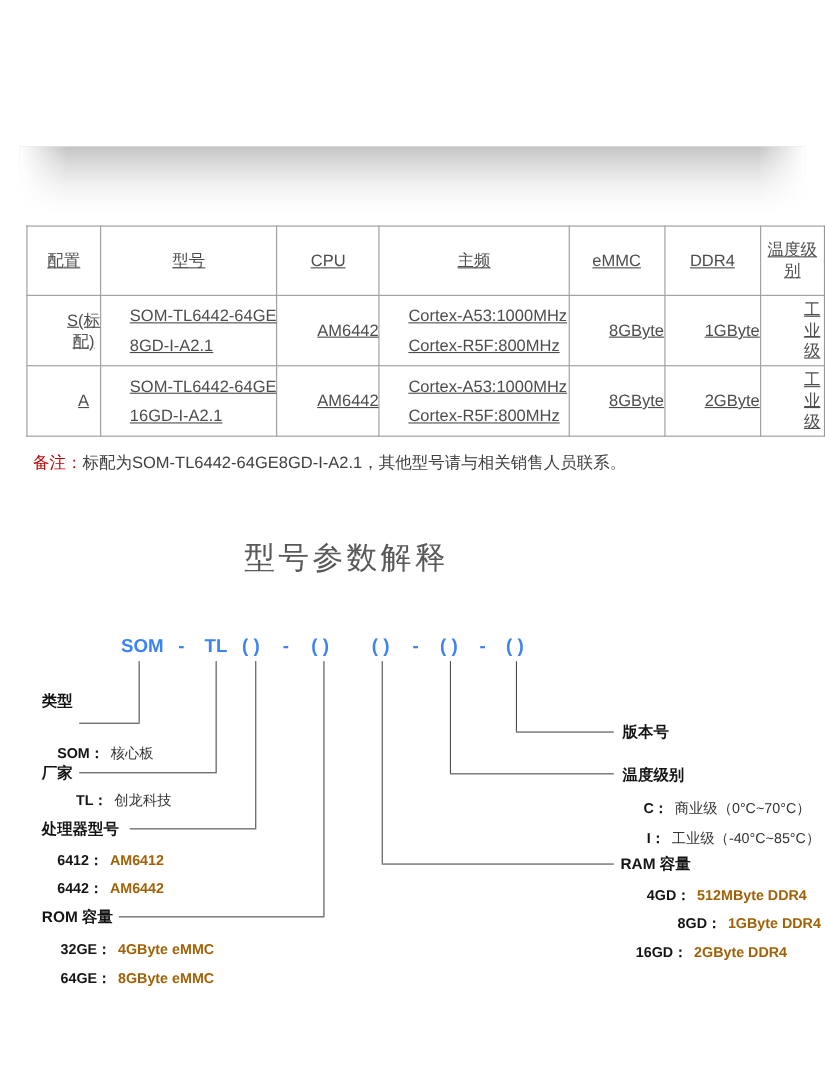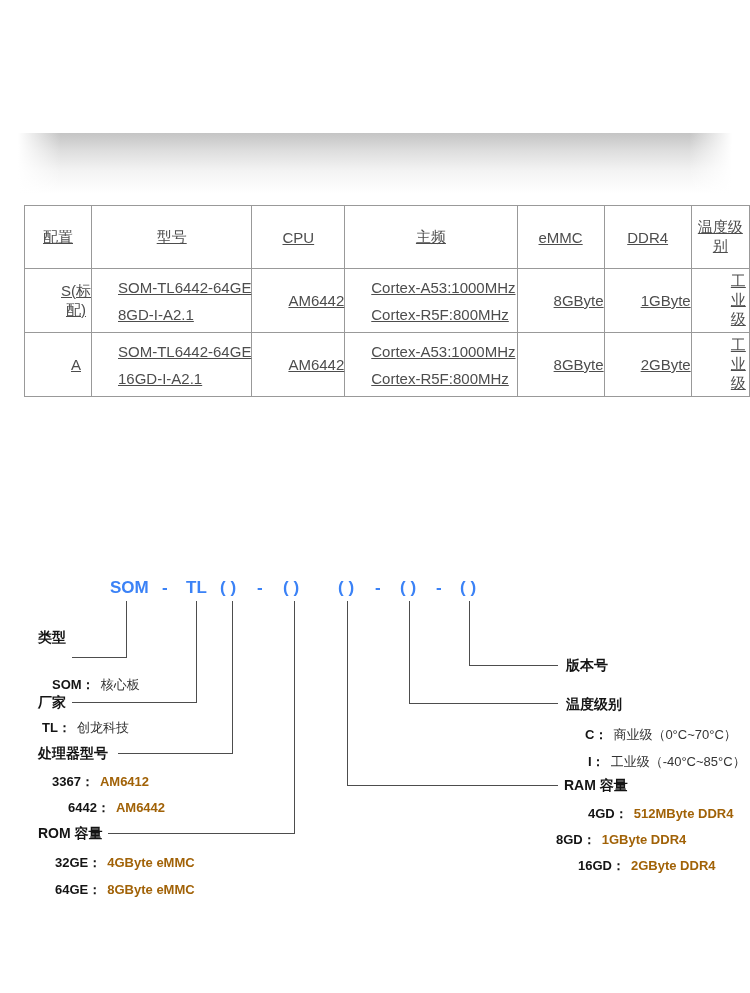--- a/index.html
+++ b/index.html
@@ -106,21 +106,23 @@
           <div>Cortex-A53:1000MHz</div>
           <div>Cortex-R5F:800MHz</div>
         </td>
         <td>8GByte</td>
         <td>2GByte</td>
         <td>工业级</td>
       </tr>
     </tbody>
   </table>
 
+  <p class="note"><span class="note-label">备注：</span><span>标配为SOM-TL6442-64GE8GD-I-A2.1，其他型号请与相关销售人员联系。</span></p>
 
+  <h2 class="section-title">型号参数解释</h2>
 
   <span class="f-part" style="left:110px">SOM</span>
   <span class="f-part" style="left:162px">-</span>
   <span class="f-part" style="left:186px">TL</span>
   <span class="f-part" style="left:220px">( )</span>
   <span class="f-part" style="left:257px">-</span>
   <span class="f-part" style="left:283px">( )</span>
   <span class="f-part" style="left:338px">( )</span>
   <span class="f-part" style="left:375px">-</span>
   <span class="f-part" style="left:400px">( )</span>
@@ -145,24 +147,24 @@
 
   <span class="glabel" style="left:38px;top:628px">类型</span>
   <span class="glabel" style="left:38px;top:693px">厂家</span>
   <span class="glabel" style="left:38px;top:744px">处理器型号</span>
   <span class="glabel" style="left:38px;top:824px">ROM 容量</span>
   <span class="glabel" style="left:566px;top:656px">版本号</span>
   <span class="glabel" style="left:566px;top:695px">温度级别</span>
   <span class="glabel" style="left:564px;top:776px">RAM 容量</span>
 
   <span class="ditem" style="left:52px;top:676px"><span class="code">SOM：</span><span class="desc">核心板</span></span>
-  <span class="ditem" style="left:42px;top:719px"><span class="code">TL：</span><span class="desc">创龙科技</span></span>
-  <span class="ditem bold-desc" style="left:52px;top:773px"><span class="code">3367：</span><span class="desc">AM6412</span></span>
-  <span class="ditem bold-desc" style="left:68px;top:799px"><span class="code">6442：</span><span class="desc">AM6442</span></span>
+  <span class="ditem" style="left:69px;top:719px"><span class="code">TL：</span><span class="desc">创龙科技</span></span>
+  <span class="ditem bold-desc" style="left:52px;top:773px"><span class="code">6412：</span><span class="desc">AM6412</span></span>
+  <span class="ditem bold-desc" style="left:52px;top:799px"><span class="code">6442：</span><span class="desc">AM6442</span></span>
   <span class="ditem bold-desc" style="left:55px;top:854px"><span class="code">32GE：</span><span class="desc">4GByte eMMC</span></span>
   <span class="ditem bold-desc" style="left:55px;top:881px"><span class="code">64GE：</span><span class="desc">8GByte eMMC</span></span>
   <span class="ditem" style="left:585px;top:726px"><span class="code">C：</span><span class="desc">商业级（0°C~70°C）</span></span>
   <span class="ditem" style="left:588px;top:753px"><span class="code">I：</span><span class="desc">工业级（-40°C~85°C）</span></span>
   <span class="ditem bold-desc" style="left:588px;top:805px"><span class="code">4GD：</span><span class="desc">512MByte DDR4</span></span>
-  <span class="ditem bold-desc" style="left:556px;top:831px"><span class="code">8GD：</span><span class="desc">1GByte DDR4</span></span>
+  <span class="ditem bold-desc" style="left:616px;top:831px"><span class="code">8GD：</span><span class="desc">1GByte DDR4</span></span>
   <span class="ditem bold-desc" style="left:578px;top:857px"><span class="code">16GD：</span><span class="desc">2GByte DDR4</span></span>
 
 </div>
 
 </body></html>

